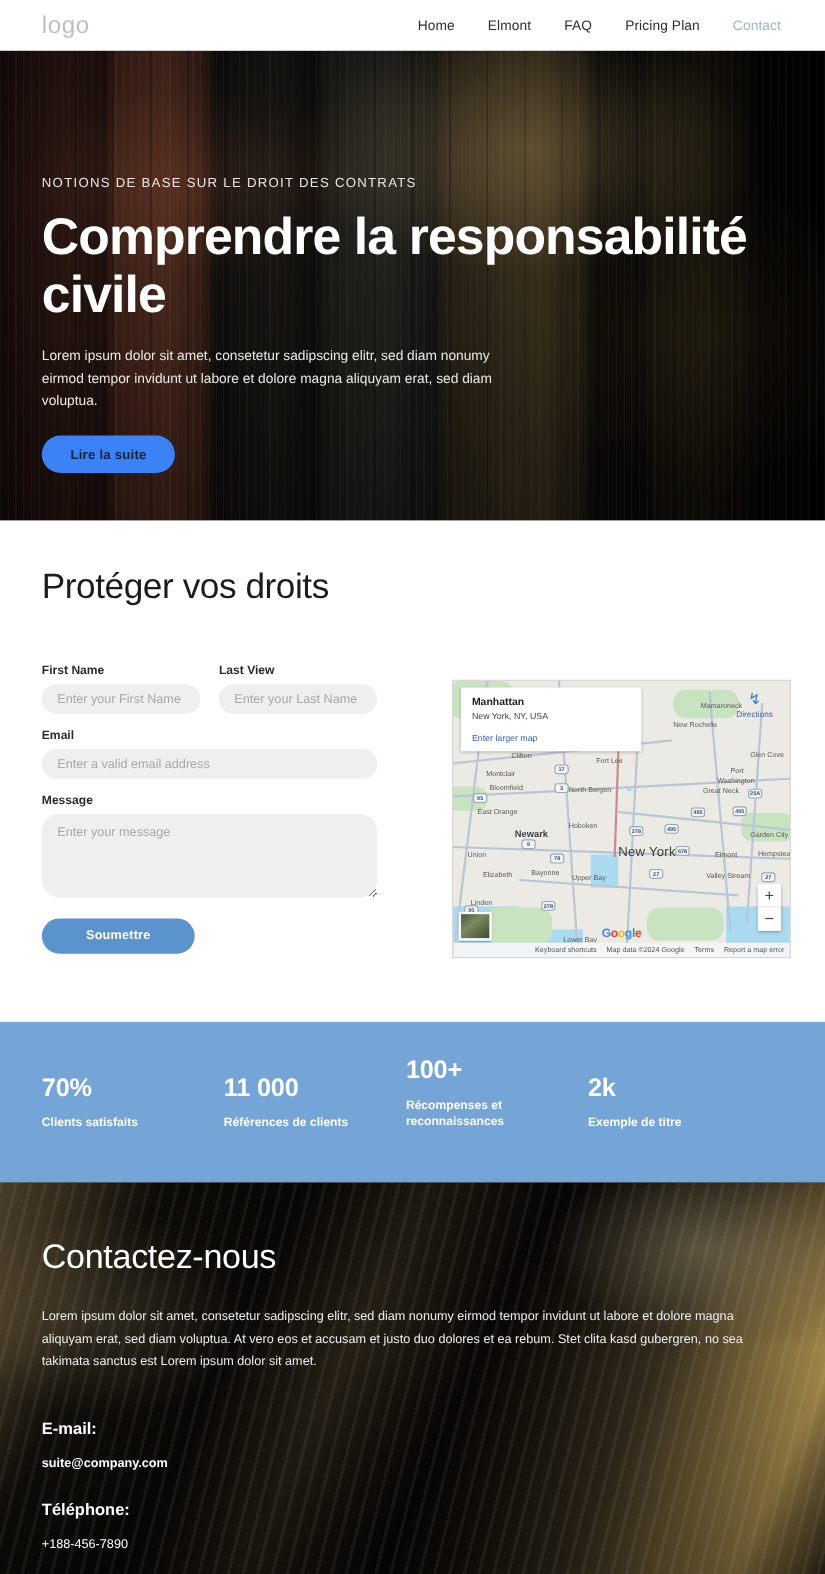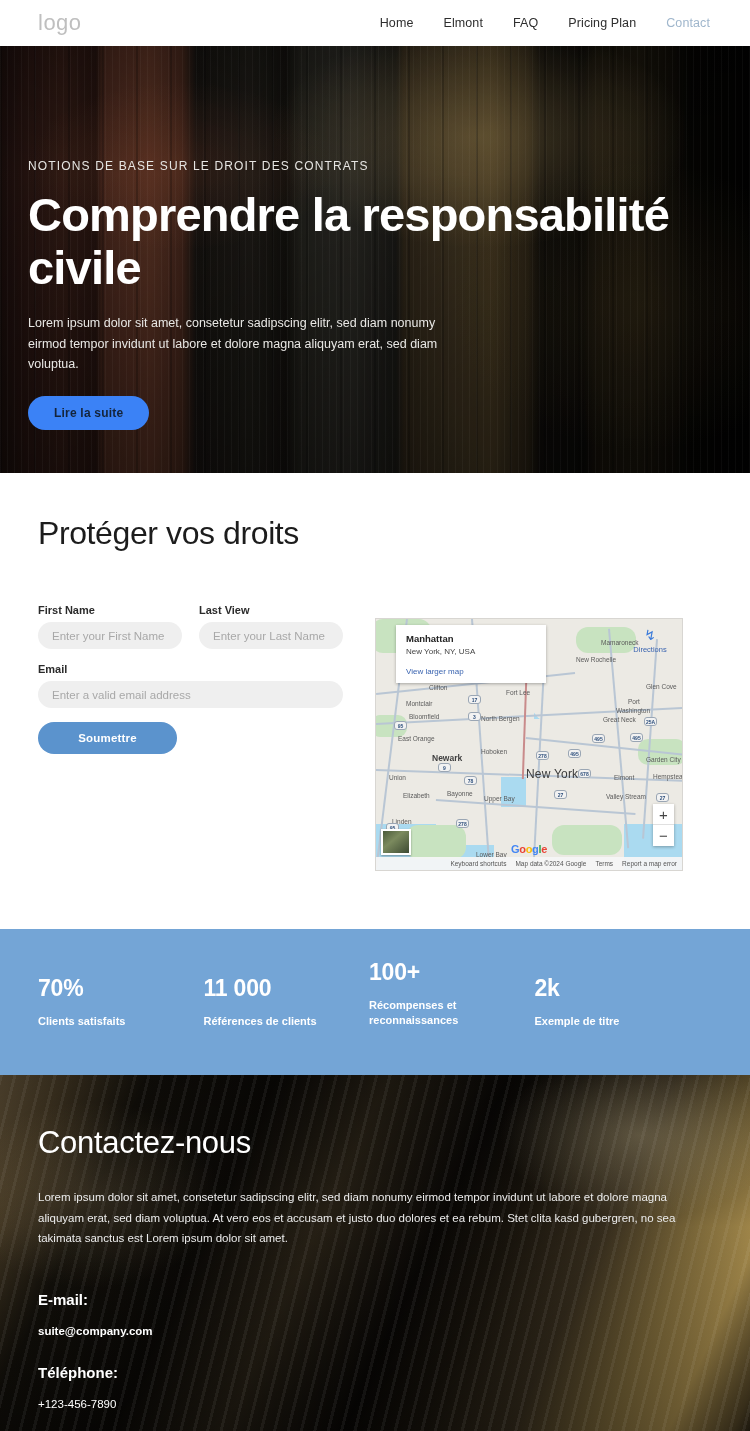--- a/index.html
+++ b/index.html
@@ -81,21 +81,21 @@
   }
   .hero-grain {
     position: absolute; inset: 0;
     background-image:
       repeating-linear-gradient(90deg, rgba(255,255,255,0.035) 0px, rgba(255,255,255,0.035) 1px, transparent 1px, transparent 7px),
       repeating-linear-gradient(90deg, rgba(0,0,0,0.22) 0px, rgba(0,0,0,0.22) 2px, transparent 2px, transparent 34px);
   }
   .hero-inner {
     position: relative;
     z-index: 3;
-    padding: 0 28px;
+    padding: 0 38px;
     padding-top: 113px;
   }
   .hero-eyebrow {
     font-size: 12px;
     letter-spacing: 1.15px;
     color: #e6e5e2;
     text-transform: uppercase;
     margin-bottom: 16px;
   }
   .hero-title {
@@ -135,21 +135,21 @@
   }
   .section-title {
     font-size: 32px;
     font-weight: 400;
     color: #1c1c1c;
     letter-spacing: -0.4px;
     margin-bottom: 52px;
   }
   .form-map-row {
     display: flex;
-    gap: 32px;
+    gap: 68px;
     align-items: flex-start;
   }
   .form-col { width: 305px; flex: 0 0 305px; }
   .field-row { display: flex; gap: 17px; }
   .field { margin-bottom: 14px; }
   .field.half { width: 144px; flex: 0 0 144px; }
   .field.full { width: 305px; }
   .field-label {
     display: block;
     font-size: 11px;
@@ -249,22 +249,22 @@
     font-size: 5px;
     color: #2d4f7c;
     text-align: center;
     line-height: 8px;
     height: 9px;
     min-width: 13px;
     font-weight: 700;
   }
   .map-card {
     position: absolute;
-    top: 6px; left: 20px;
-    width: 150px;
+    top: 6px; left: 7px;
+    width: 164px;
     background: #ffffff;
     box-shadow: 0 1px 3px rgba(0,0,0,0.3);
     padding: 8px 10px 7px 10px;
     z-index: 9;
   }
   .map-card-title { font-size: 9.5px; font-weight: 700; color: #222; line-height: 1.3; }
   .map-card-sub { font-size: 8px; color: #444; margin-top: 2px; }
   .map-card-link { font-size: 8px; color: #3a64b0; margin-top: 11px; display: block; text-decoration: none; }
   .map-directions {
     position: absolute;
@@ -447,20 +447,24 @@
           <label class="field-label">Last View</label>
           <input class="input" type="text" placeholder="Enter your Last Name" style="">
         </div>
       </div>
 
       <div class="field full">
         <label class="field-label">Email</label>
         <input class="input" type="email" placeholder="Enter a valid email address" style="">
       </div>
 
+      <div class="field full">
+        <label class="field-label">Message</label>
+        <textarea class="textarea" placeholder="Enter your message" style=""></textarea>
+      </div>
 
       <button class="btn-submit">Soumettre</button>
     </div>
 
     <div class="map-col">
       <div class="map">
         <div class="map-water"></div>
         <div class="map-land">
           <i style="left:-10px;top:-10px;width:135px;height:215px;"></i>
           <i style="left:118px;top:-10px;width:40px;height:120px;"></i>
@@ -532,21 +536,21 @@
             <span class="map-shield" style="left: 268px; top: 98px;">25A</span>
             <span class="map-shield" style="left: 178px; top: 171px;">27</span>
             <span class="map-shield" style="left: 280px; top: 174px;">27</span>
             <span class="map-shield" style="left: 10px; top: 204px;">95</span>
             <span class="map-shield" style="left: 80px; top: 200px;">278</span>
           </div>
 
         <div class="map-card">
           <div class="map-card-title">Manhattan</div>
           <div class="map-card-sub">New York, NY, USA</div>
-          <a class="map-card-link" href="#">View larger map</a>
+          <a class="map-card-link" href="#">Enter larger map</a>
         </div>
 
         <div class="map-directions">
           <span class="map-dir-icon">↯</span>
           <span class="map-dir-label">Directions</span>
         </div>
 
         <div class="map-zoom">
           <button>+</button>
           <button>−</button>
@@ -587,15 +591,15 @@
 </section>
 
 <section class="contact">
   <div class="contact-bg"></div>
   <div class="contact-inner">
     <h2 class="contact-title">Contactez-nous</h2>
     <p class="contact-desc">Lorem ipsum dolor sit amet, consetetur sadipscing elitr, sed diam nonumy eirmod tempor invidunt ut labore et dolore magna aliquyam erat, sed diam voluptua. At vero eos et accusam et justo duo dolores et ea rebum. Stet clita kasd gubergren, no sea takimata sanctus est Lorem ipsum dolor sit amet.</p>
     <div class="contact-h">E-mail:</div>
     <div class="contact-v">suite@company.com</div>
     <div class="contact-h">Téléphone:</div>
-    <div class="contact-v phone">+123-456-7890</div>
+    <div class="contact-v phone">+188-456-7890</div>
   </div>
 </section>
 
 </body></html>

